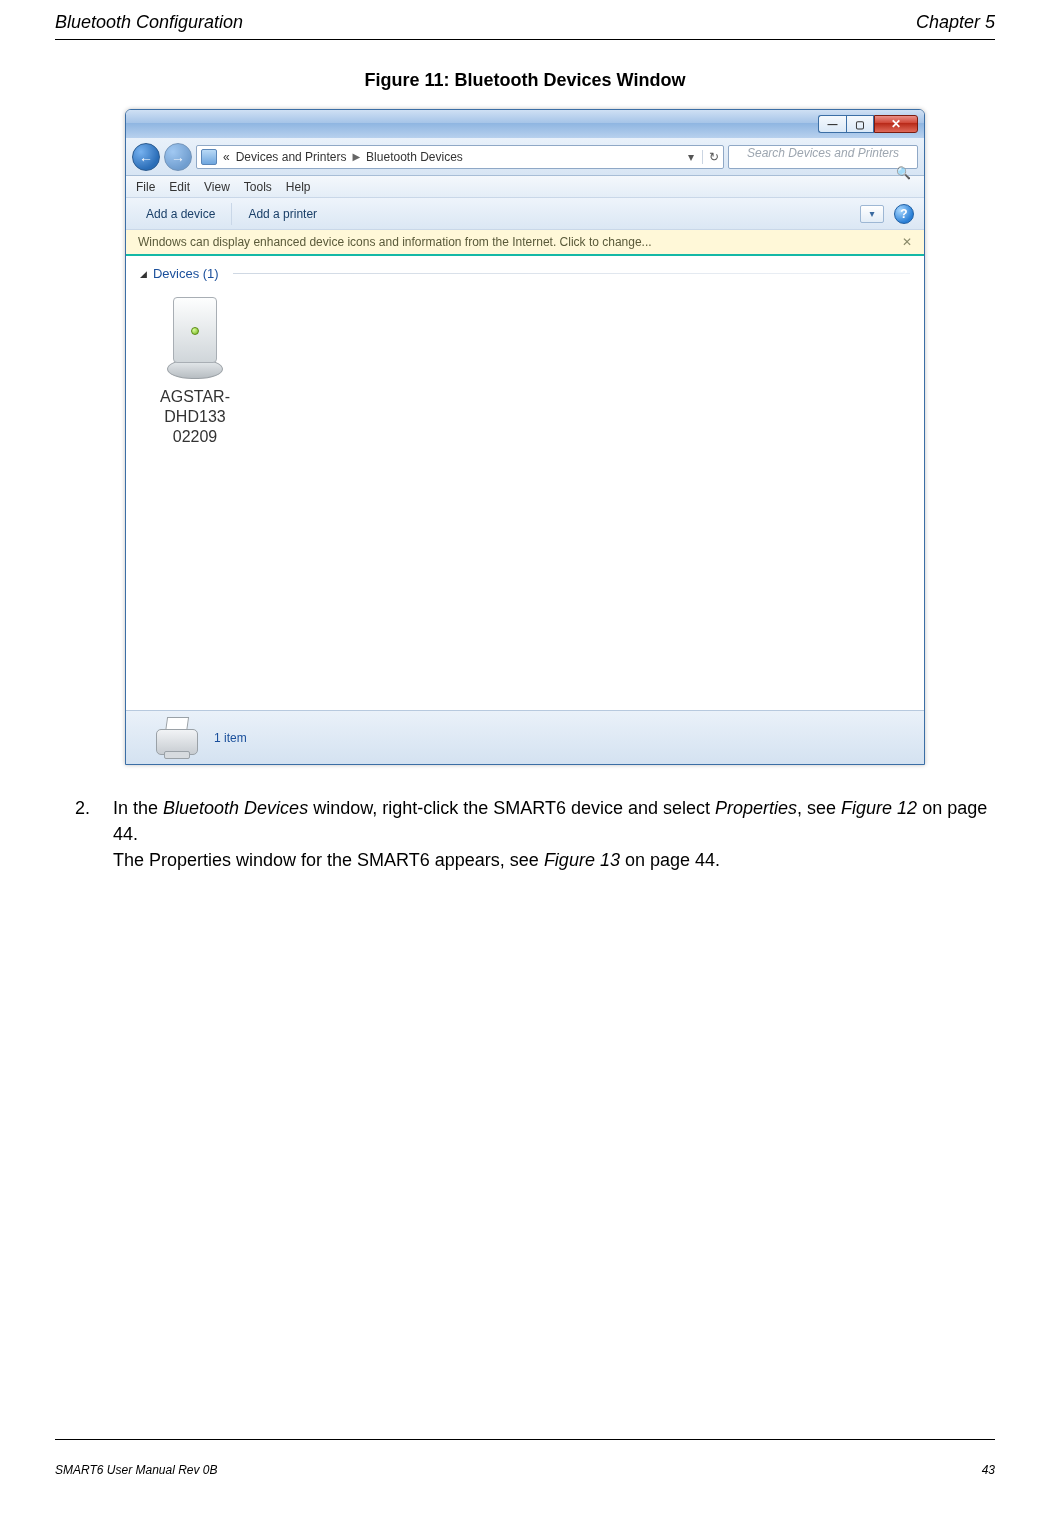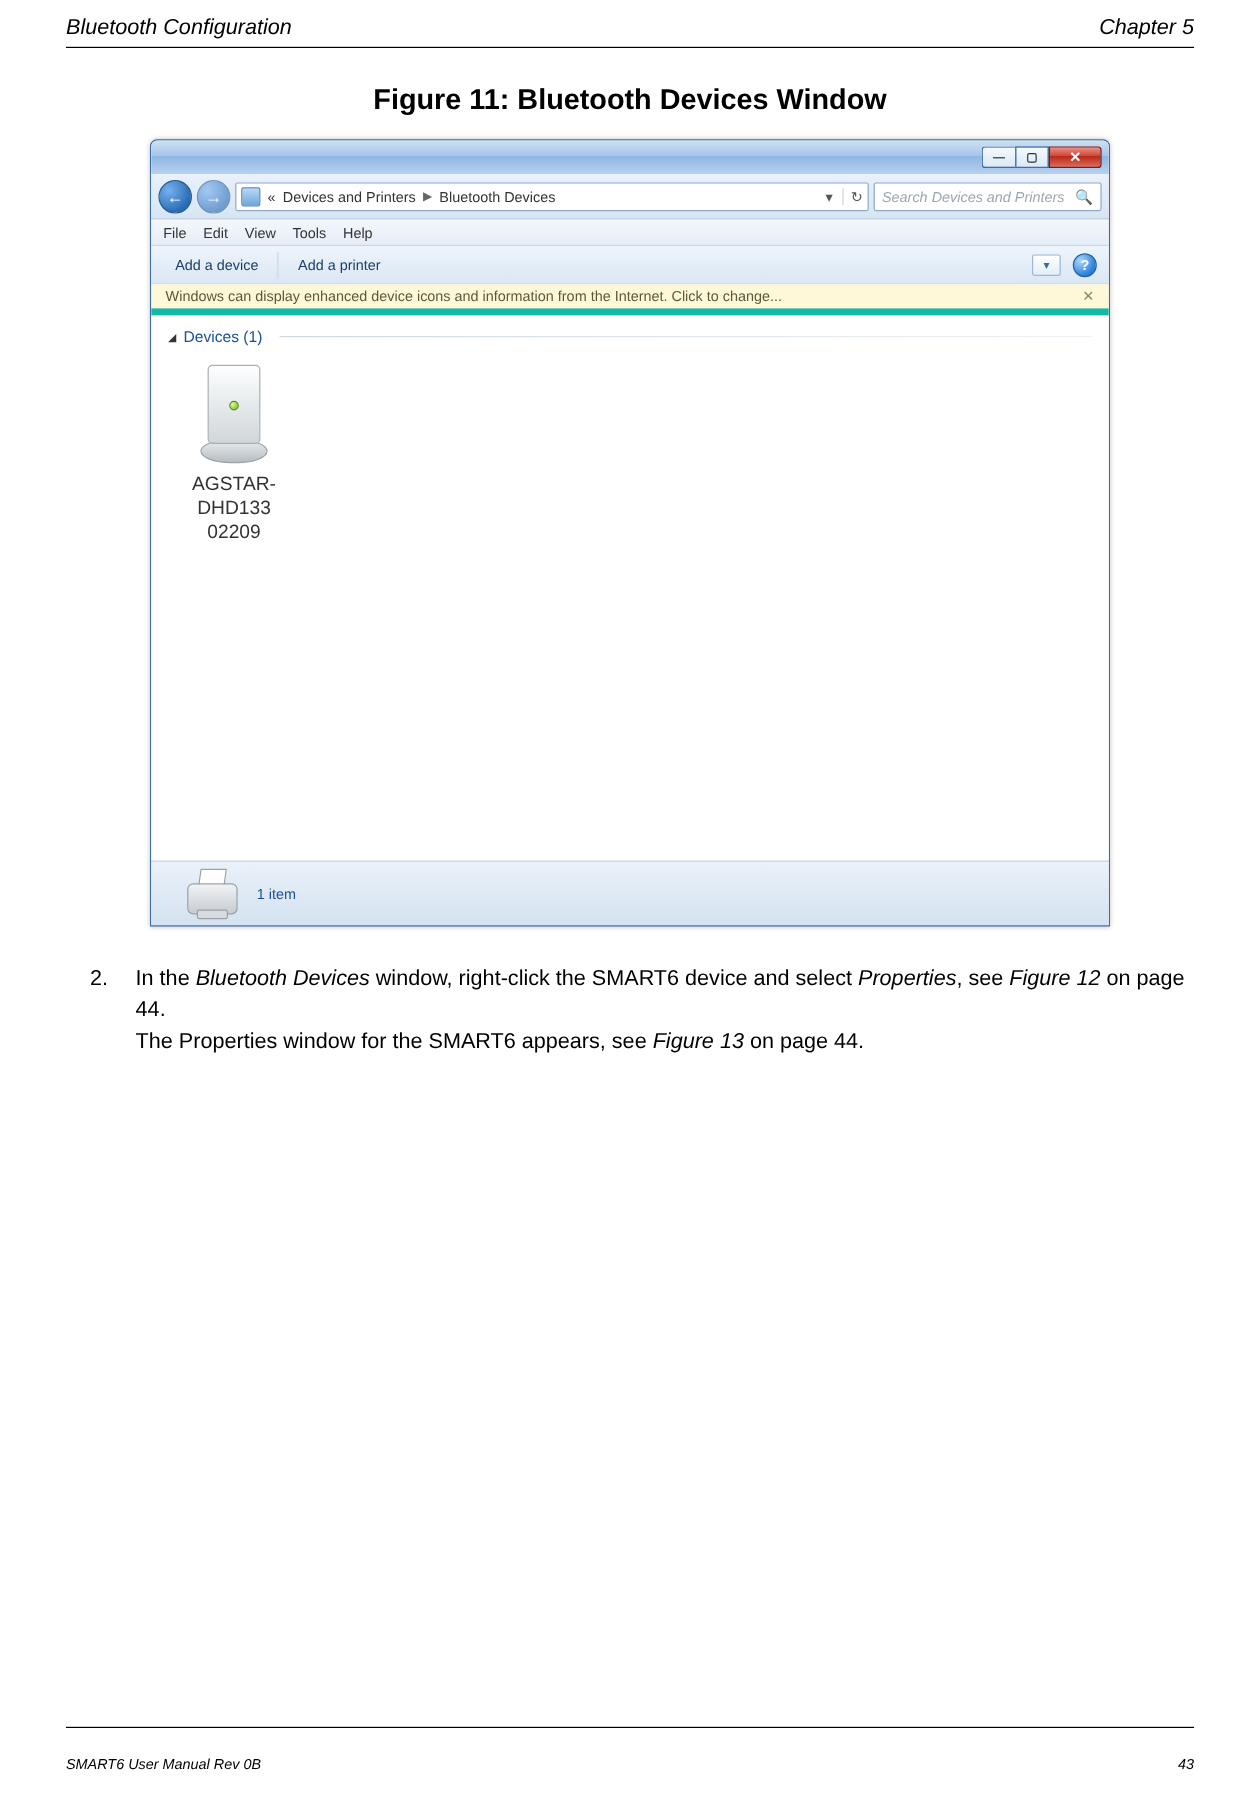--- a/index.html
+++ b/index.html
@@ -31,21 +31,21 @@
     display: flex;
     justify-content: space-between;
     font-style: italic;
     font-size: 12px;
     padding-top: 23px;
     border-top: 1.5px solid #000;
   }
   .figure-caption {
     text-align: center;
     font-weight: bold;
-    font-size: 24px;
+    font-size: 18px;
     margin-top: 30px;
     margin-bottom: 18px;
   }
   .window-wrap {
     width: 800px;
     margin: 0 auto 30px auto;
     border: 1px solid #3b6ea5;
     border-radius: 6px 6px 0 0;
     overflow: hidden;
     box-shadow: 0 0 4px rgba(0,0,0,0.25);
@@ -136,20 +136,21 @@
     height: 24px;
     background: #fff;
     border: 1px solid #8fa8c6;
     border-radius: 2px;
     display: flex;
     align-items: center;
     padding: 0 6px;
     color: #9da6b0;
     font-style: italic;
     gap: 6px;
+    flex-direction: column;
   }
   .search-mag {
     margin-left:auto;
     color:#4a7fc0;
     font-style: normal;
   }
   
   .menubar {
     height: 22px;
     background: linear-gradient(#f4f8fc,#e4edf7);
@@ -183,21 +184,21 @@
     width:20px; height:20px; border-radius:50%;
     background: radial-gradient(circle at 30% 30%, #a9d8ff, #2a7fd6 70%);
     border:1px solid #1f5fa3;
     display:flex; align-items:center; justify-content:center;
     color:#fff; font-weight:bold;
   }
   
   .infobar {
     height: 26px;
     background: #fff8d8;
-    border-bottom: 6px solid #14b8a6;
+    border-bottom: 2px solid #14b8a6;
     display:flex; align-items:center;
     padding: 0 12px;
     color:#5a5a3a;
     font-size:12px;
   }
   .infobar .close-hint {
     margin-left:auto; color:#8a8a6a; cursor:default;
   }
   
   .content {

